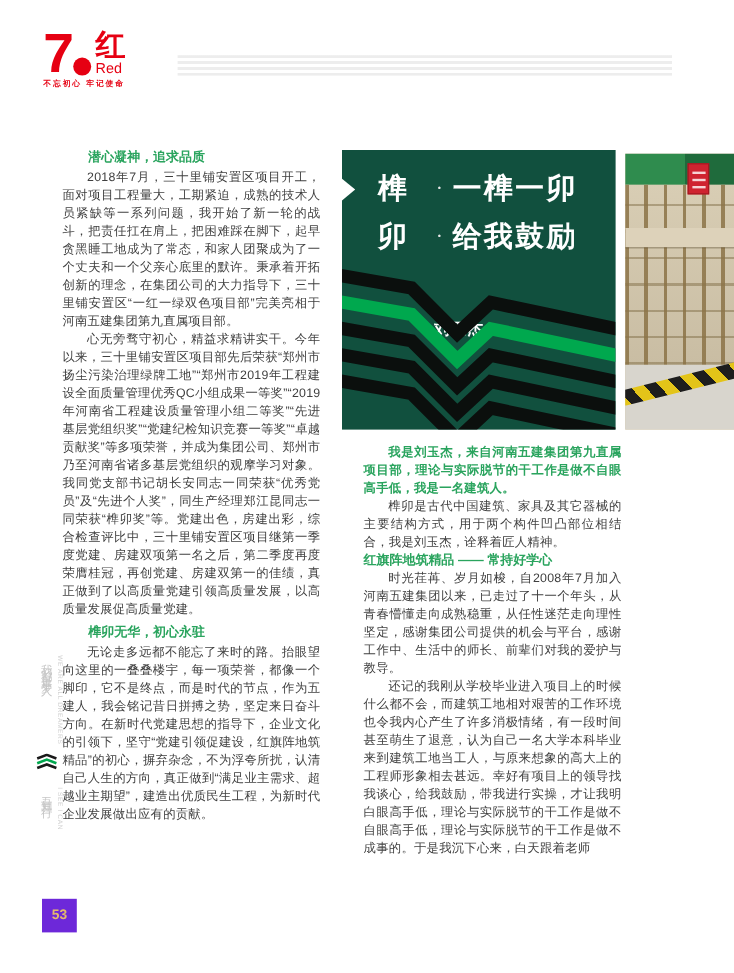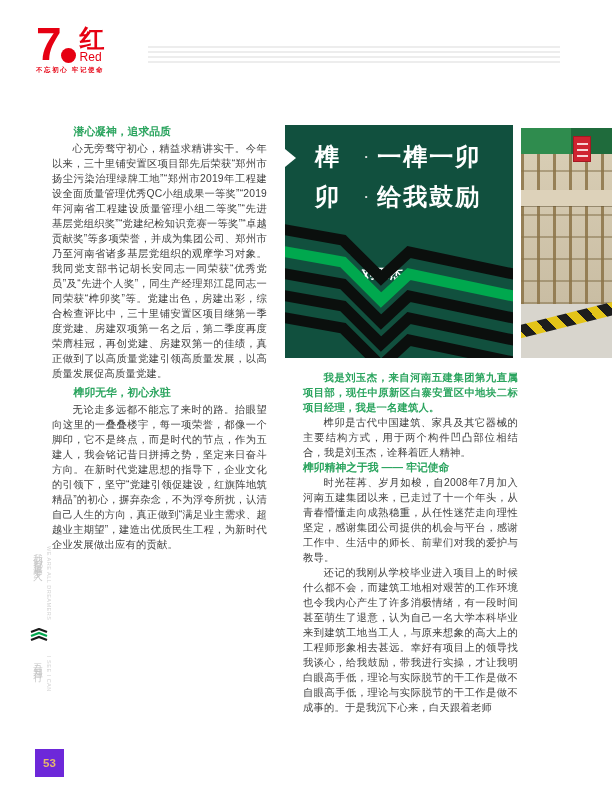--- a/index.html
+++ b/index.html
@@ -100,20 +100,21 @@
       <span class="logo-cn">红</span>
       <span class="logo-en">Red</span>
     </span>
   </div>
   <div class="logo-slogan">不忘初心  牢记使命</div>
 
   <div class="top-rules"></div>
 
   <div class="col col-left">
     <div class="green-heading indent2 mb2">潜心凝神，追求品质</div>
+    <p class="body-text">2018年7月，三十里铺安置区项目开工，面对项目工程量大，工期紧迫，成熟的技术人员紧缺等一系列问题，我开始了新一轮的战斗，把责任扛在肩上，把困难踩在脚下，起早贪黑睡工地成为了常态，和家人团聚成为了一个丈夫和一个父亲心底里的默许。秉承着开拓创新的理念，在集团公司的大力指导下，三十里铺安置区“一红一绿双色项目部”完美亮相于河南五建集团第九直属项目部。</p>
     <p class="body-text">心无旁骛守初心，精益求精讲实干。今年以来，三十里铺安置区项目部先后荣获“郑州市扬尘污染治理绿牌工地”“郑州市2019年工程建设全面质量管理优秀QC小组成果一等奖”“2019年河南省工程建设质量管理小组二等奖”“先进基层党组织奖”“党建纪检知识竞赛一等奖”“卓越贡献奖”等多项荣誉，并成为集团公司、郑州市乃至河南省诸多基层党组织的观摩学习对象。我同党支部书记胡长安同志一同荣获“优秀党员”及“先进个人奖”，同生产经理郑江昆同志一同荣获“榫卯奖”等。党建出色，房建出彩，综合检查评比中，三十里铺安置区项目继第一季度党建、房建双项第一名之后，第二季度再度荣膺桂冠，再创党建、房建双第一的佳绩，真正做到了以高质量党建引领高质量发展，以高质量发展促高质量党建。</p>
     <div class="green-heading indent2 mt4 mb2">榫卯无华，初心永驻</div>
     <p class="body-text">无论走多远都不能忘了来时的路。抬眼望向这里的一叠叠楼宇，每一项荣誉，都像一个脚印，它不是终点，而是时代的节点，作为五建人，我会铭记昔日拼搏之势，坚定来日奋斗方向。在新时代党建思想的指导下，企业文化的引领下，坚守“党建引领促建设，红旗阵地筑精品”的初心，摒弃杂念，不为浮夸所扰，认清自己人生的方向，真正做到“满足业主需求、超越业主期望”，建造出优质民生工程，为新时代企业发展做出应有的贡献。</p>
   </div>
 
   <div class="card">
     <span class="card-triangle"></span>
     <div class="card-row card-row1">
       <span class="card-big">榫</span>
       <span class="card-dot">·</span>
@@ -140,23 +141,23 @@
   <div class="photo">
     <div class="photo-top"></div>
     <div class="photo-mid"></div>
     <div class="photo-slab"></div>
     <div class="photo-sign"></div>
     <div class="photo-bottom"></div>
     <div class="photo-stripe-bar"></div>
   </div>
 
   <div class="col col-right">
-    <p class="body-text green-text">我是刘玉杰，来自河南五建集团第九直属项目部，现任中原新区白寨安置区中地块二标项目经理，我是一名建筑人。</p>
+    <p class="body-text green-text">我是刘玉杰，来自河南五建集团第九直属项目部，理论与实际脱节的干工作是做不自眼高手低，我是一名建筑人。</p>
     <p class="body-text">榫卯是古代中国建筑、家具及其它器械的主要结构方式，用于两个构件凹凸部位相结合，我是刘玉杰，诠释着匠人精神。</p>
-    <div class="green-heading">榫卯精神之于我 —— 牢记使命</div>
+    <div class="green-heading">红旗阵地筑精品 —— 常持好学心</div>
     <p class="body-text">时光荏苒、岁月如梭，自2008年7月加入河南五建集团以来，已走过了十一个年头，从青春懵懂走向成熟稳重，从任性迷茫走向理性坚定，感谢集团公司提供的机会与平台，感谢工作中、生活中的师长、前辈们对我的爱护与教导。</p>
     <p class="body-text">还记的我刚从学校毕业进入项目上的时候什么都不会，而建筑工地相对艰苦的工作环境也令我内心产生了许多消极情绪，有一段时间甚至萌生了退意，认为自己一名大学本科毕业来到建筑工地当工人，与原来想象的高大上的工程师形象相去甚远。幸好有项目上的领导找我谈心，给我鼓励，带我进行实操，才让我明白眼高手低，理论与实际脱节的干工作是做不自眼高手低，理论与实际脱节的干工作是做不成事的。于是我沉下心来，白天跟着老师</p>
   </div>
 
   <div class="side-motto motto1">
     <span class="v-cn">我们都是追梦人</span>
     <span class="v-en">WE ARE ALL DREAMERS</span>
   </div>
   <svg class="side-logo" width="18" height="16" viewBox="0 0 18 16">
     <path d="M1,4  L9,1  L17,4" fill="none" stroke="#1a1a1a" stroke-width="2.2"></path>

